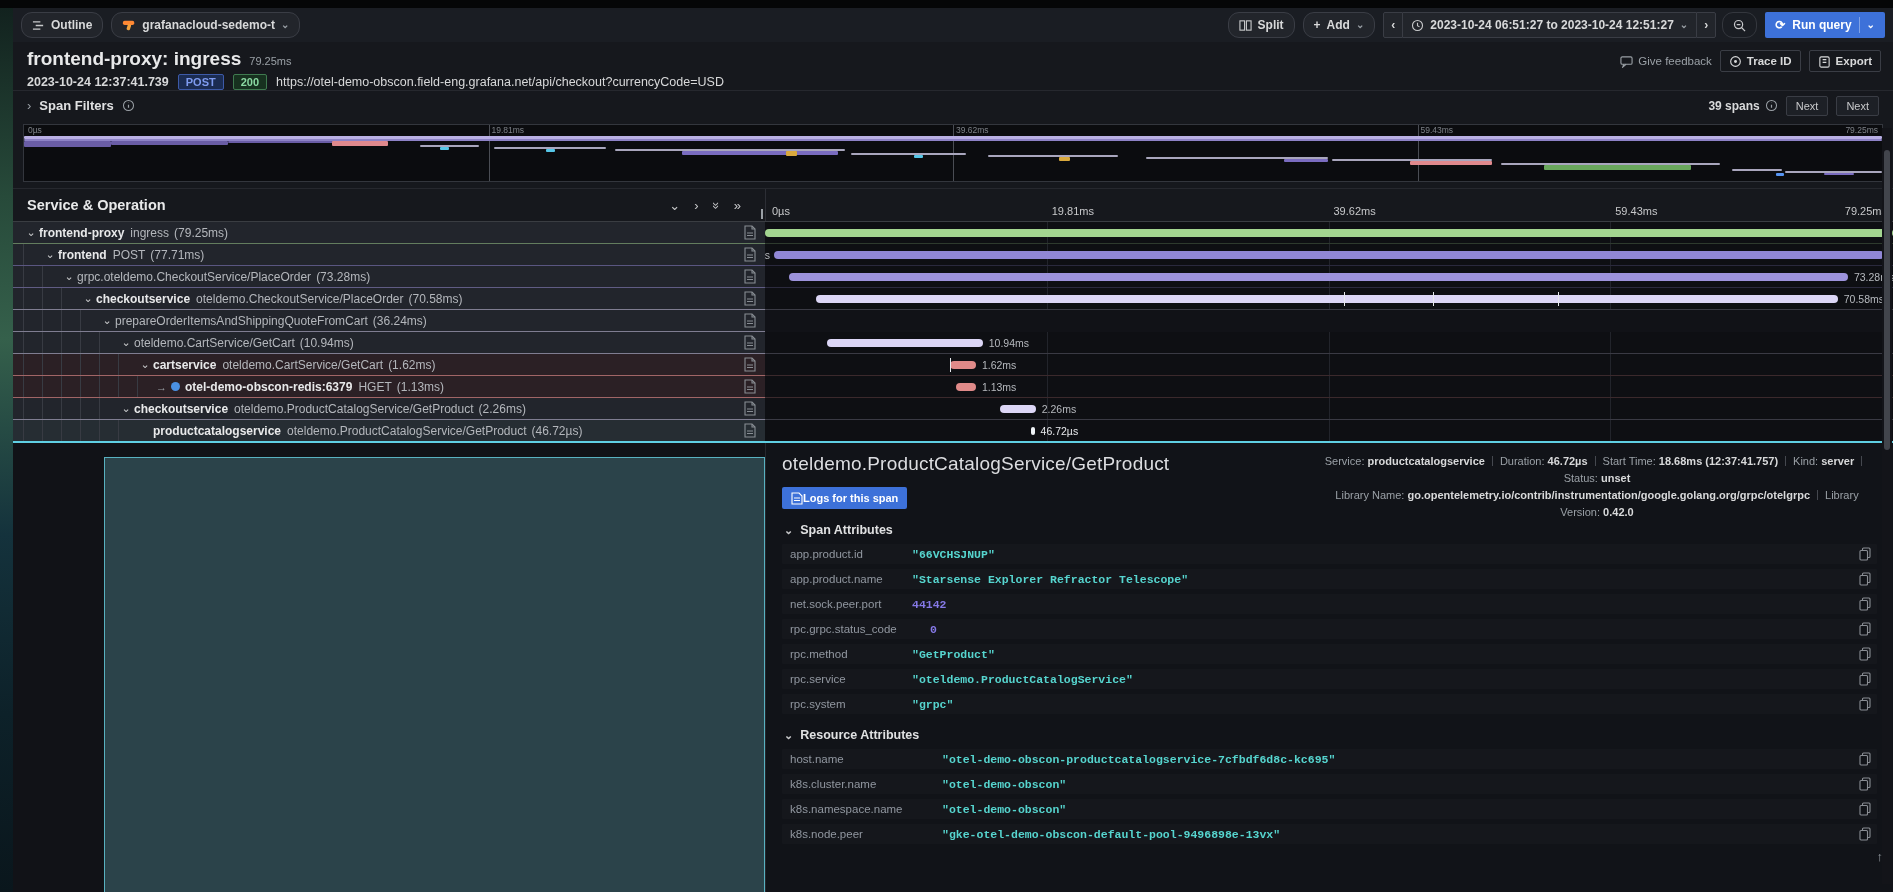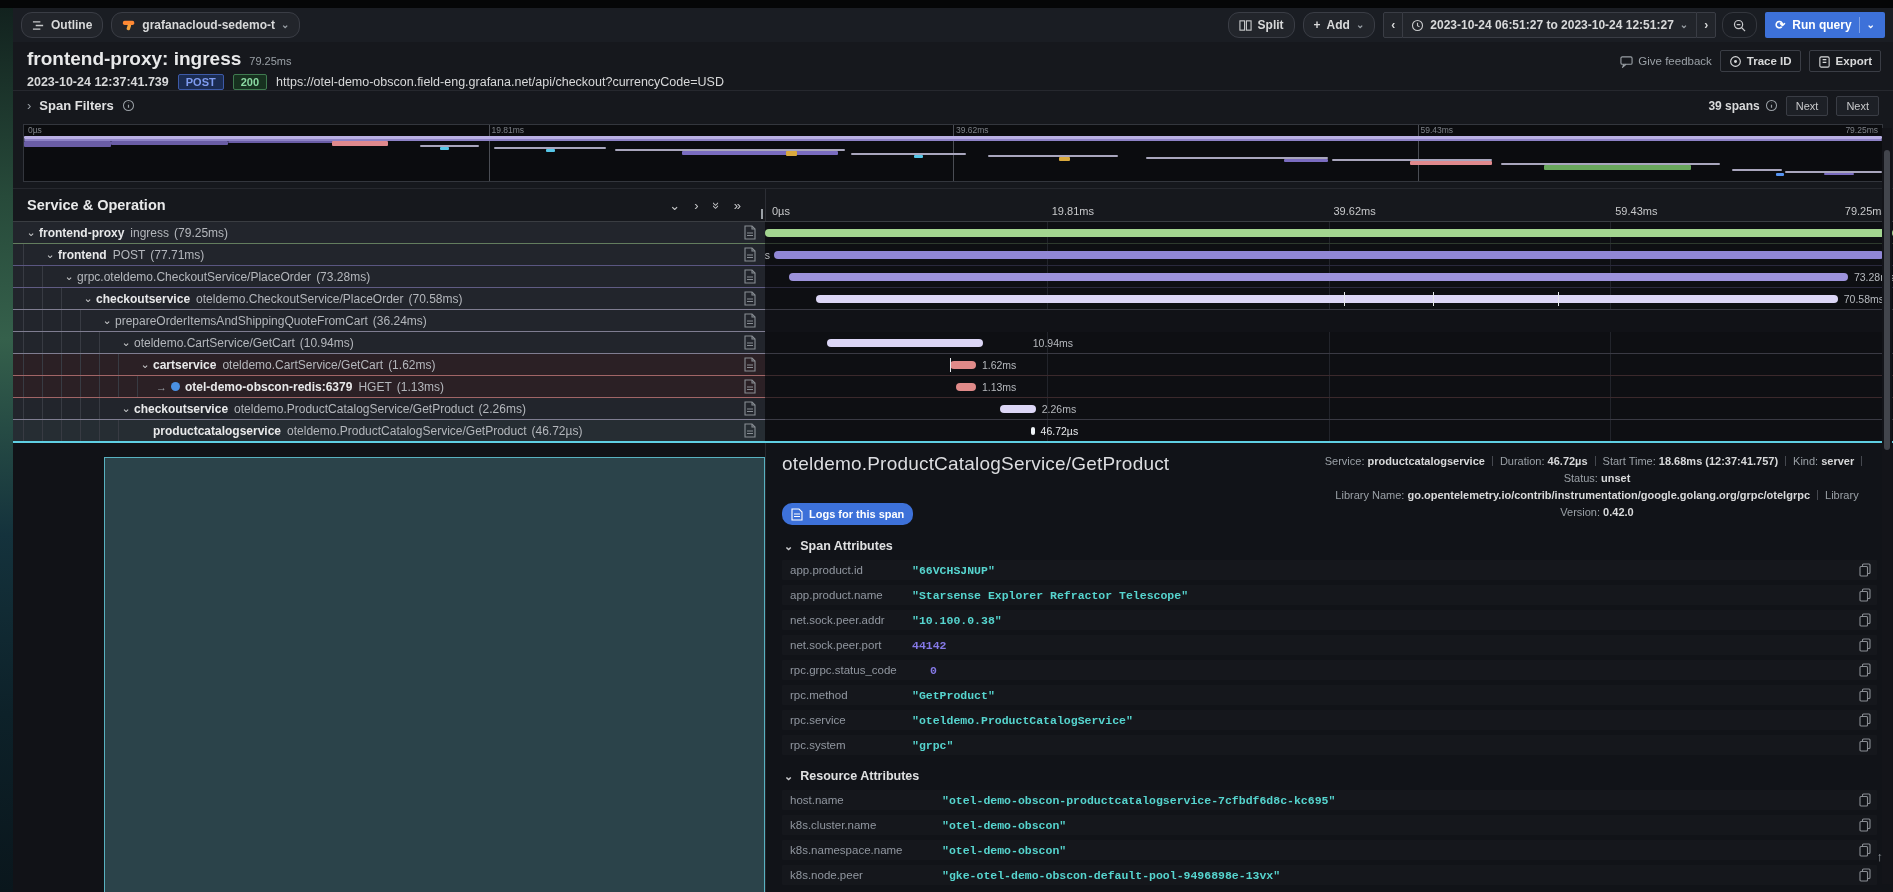--- a/index.html
+++ b/index.html
@@ -97,21 +97,21 @@
   
   .detail { flex:1; display:flex; border-top:1px solid #5fcfe3; min-height:0; }
   .detail-left { width:752px; flex:none; background:#111217; position:relative; }
   .teal-box { position:absolute; left:91px; top:14px; right:0; bottom:0; background:#2b434a; border:1px solid rgba(104,213,232,.75); border-bottom:none; }
   .detail-right { flex:1; background:#111318; border-left:1px solid #26282e; padding:10px 16px 0 16px; position:relative; overflow:hidden; }
   .d-title { font-size:19px; font-weight:400; color:#dcdde0; letter-spacing:.2px; }
   .d-meta { position:absolute; right:16px; top:10px; text-align:center; width:560px; }
   .d-meta-line { font-size:11px; color:#9aa0a6; line-height:17px; }
   .d-meta-line b { color:#d8d9da; font-weight:700; }
   .d-sep { display:inline-block; width:1px; height:10px; background:#45484f; margin:0 7px; vertical-align:-1px; }
-  .logs-btn { display:inline-flex; align-items:center; gap:6px; margin-top:28px; height:22px; padding:0 9px; background:#3d71d9; border:none; border-radius:10px;
+  .logs-btn { display:inline-flex; align-items:center; gap:0; margin-top:12px; height:22px; padding:0 9px; background:#3d71d9; border:none; border-radius:2px;
     color:#fff; font-size:11px; font-weight:700; cursor:pointer; }
   .section-hd { display:flex; align-items:center; gap:7px; margin:14px 0 7px 2px; font-size:12.5px; font-weight:700; color:#e0e1e2; cursor:pointer; }
   .section-hd .c { font-size:11px; color:#c8c9cb; }
   .attr-row { display:flex; align-items:center; height:20px; margin-bottom:5px; background:#15171c; padding:0 8px; position:relative; border-radius:1px; }
   .attr-key { font-size:11.5px; color:#9197a0; flex:none; }
   .attr-val { font-size:11.5px; font-family:"Liberation Mono", monospace; font-weight:700; }
   .attr-val.string { color:#56d5cf; }
   .attr-val.number { color:#8579e6; }
   .copy-icon { position:absolute; right:6px; top:3px; width:12px; height:14px; opacity:.8; cursor:pointer; }
   .up-arrow { position:absolute; right:10px; bottom:28px; color:#9aa0a6; font-size:13px; cursor:pointer; }
@@ -422,21 +422,21 @@
           <span class="log-icon">
             <svg width="14" height="15" viewBox="0 0 14 15">
               <path d="M2 1h7l3 3v10H2z" fill="none" stroke="#9aa0a6" stroke-width="1.1"></path>
               <path d="M9 1v3h3" fill="none" stroke="#9aa0a6" stroke-width="1.1"></path>
               <path d="M4 8h6M4 10.5h6" stroke="#9aa0a6" stroke-width="1"></path>
             </svg>
           </span>
         </div>
         <div class="row-right" style="border-bottom: 1px solid rgba(220, 214, 246, 0.22);">
           <div class="bar" style="left: 5.5%; width: 13.8%; background: rgb(220, 214, 246);"></div>
-          <span class="bar-label" style="left: calc(19.3% + 6px); margin-left: 44px;">10.94ms</span>
+          <span class="bar-label" style="left: calc(19.3% + 6px);">10.94ms</span>
         </div>
       </div>
       <div class="trace-row">
         <div class="row-left" style="background: rgb(43, 32, 37); border-bottom: 1px solid rgba(224, 138, 137, 0.65);">
           <span class="guide"></span>
           <span class="guide"></span>
           <span class="guide"></span>
           <span class="guide"></span>
           <span class="guide"></span>
           <span class="guide"></span>
@@ -572,30 +572,20 @@
             <span class="attr-key" style="width: 122px;">app.product.name</span>
             <span class="attr-val string">"Starsense Explorer Refractor Telescope"</span>
             <span class="copy-icon">
               <svg width="12" height="14" viewBox="0 0 12 14">
                 <rect x="3.5" y="1" width="7.5" height="9.5" rx="1" fill="none" stroke="#a7abb1" stroke-width="1.1"></rect>
                 <rect x="1" y="3.5" width="7.5" height="9.5" rx="1" fill="#111318" stroke="#a7abb1" stroke-width="1.1"></rect>
               </svg>
             </span>
           </div>
           <div class="attr-row">
-            <span class="attr-key" style="width: 122px;">net.sock.peer.addr</span>
-            <span class="attr-val string">"10.100.0.38"</span>
-            <span class="copy-icon">
-              <svg width="12" height="14" viewBox="0 0 12 14">
-                <rect x="3.5" y="1" width="7.5" height="9.5" rx="1" fill="none" stroke="#a7abb1" stroke-width="1.1"></rect>
-                <rect x="1" y="3.5" width="7.5" height="9.5" rx="1" fill="#111318" stroke="#a7abb1" stroke-width="1.1"></rect>
-              </svg>
-            </span>
-          </div>
-          <div class="attr-row">
             <span class="attr-key" style="width: 122px;">net.sock.peer.port</span>
             <span class="attr-val number">44142</span>
             <span class="copy-icon">
               <svg width="12" height="14" viewBox="0 0 12 14">
                 <rect x="3.5" y="1" width="7.5" height="9.5" rx="1" fill="none" stroke="#a7abb1" stroke-width="1.1"></rect>
                 <rect x="1" y="3.5" width="7.5" height="9.5" rx="1" fill="#111318" stroke="#a7abb1" stroke-width="1.1"></rect>
               </svg>
             </span>
           </div>
           <div class="attr-row">

